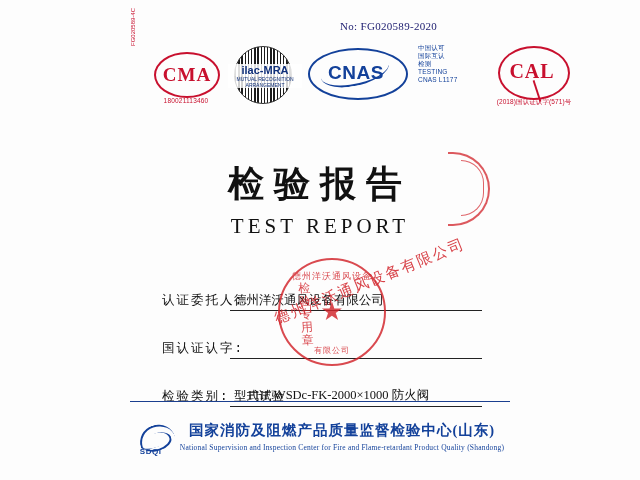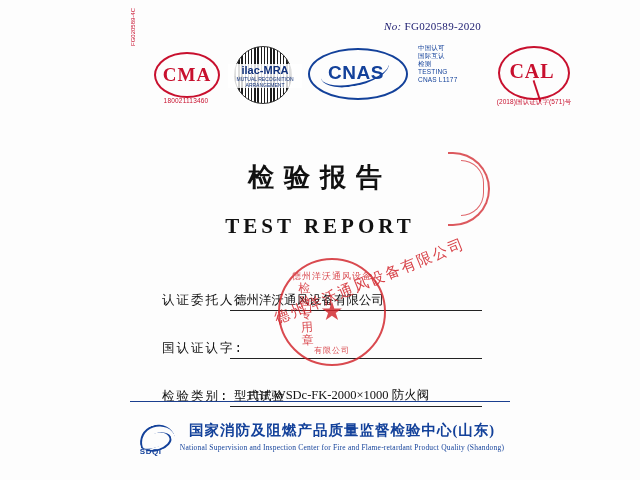--- a/index.html
+++ b/index.html
@@ -28,22 +28,20 @@
     position: absolute;
     top: 20px;
     left: 340px;
     font-size: 11px;
     color: #1a1a6e;
     font-family: "Liberation Serif", serif;
     letter-spacing: 0.3px;
     white-space: nowrap;
   }
   .report-no .no-label {
-    font-style: italic;
-    margin-left: 44px;
   }
 
   
   .logo-strip {
     position: absolute;
     top: 42px;
     left: 132px;
     width: 380px;
     height: 72px;
   }
@@ -220,32 +218,32 @@
 
   
   .title-cn {
     position: absolute;
     top: 160px;
     left: 0;
     width: 640px;
     text-align: center;
     font-family: "Liberation Serif", serif;
     font-weight: bold;
-    font-size: 26px;
+    font-size: 36px;
     letter-spacing: 10px;
     color: #111;
   }
   .title-en {
     position: absolute;
     top: 214px;
     left: 0;
     width: 640px;
     text-align: center;
     font-family: "Liberation Serif", serif;
-    font-weight: bold;
+    font-weight: normal;
     font-size: 21px;
     letter-spacing: 4px;
     color: #111;
   }
 
   
   .fields {
     position: absolute;
     top: 290px;
     left: 162px;

